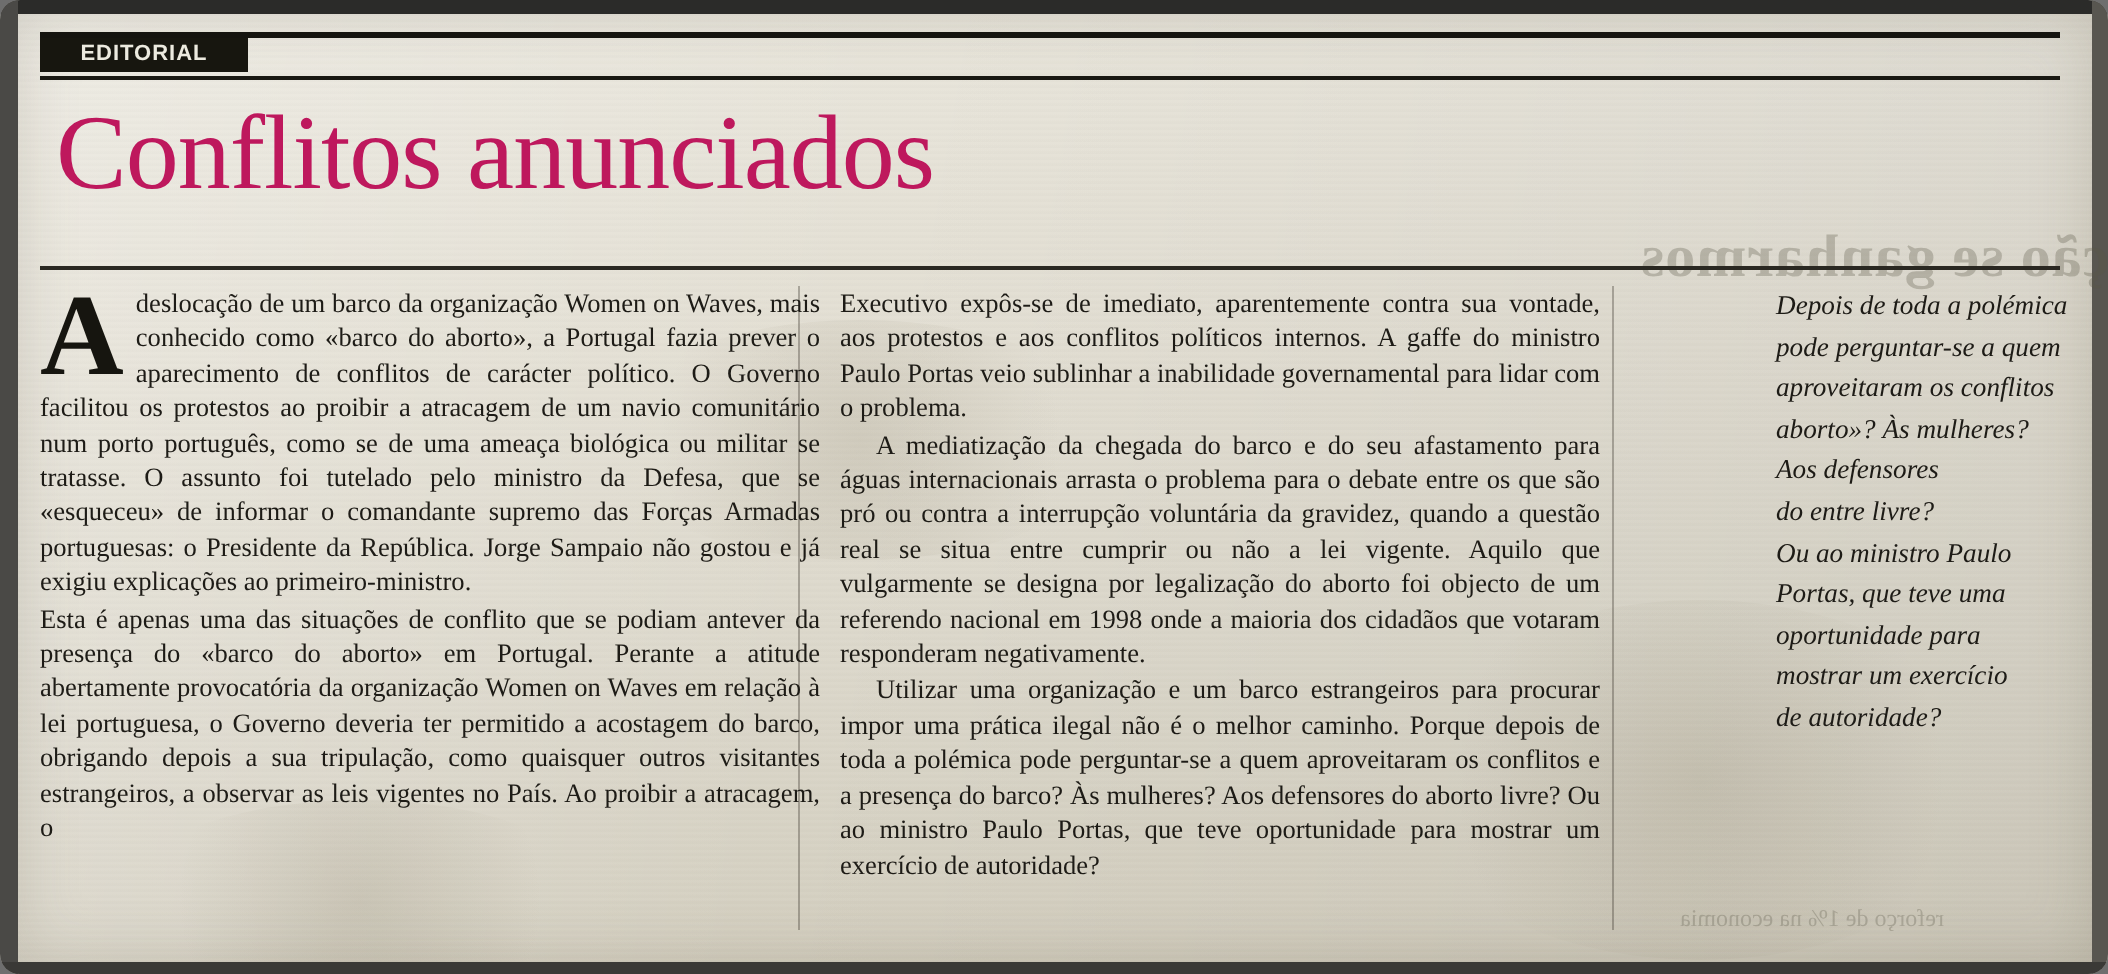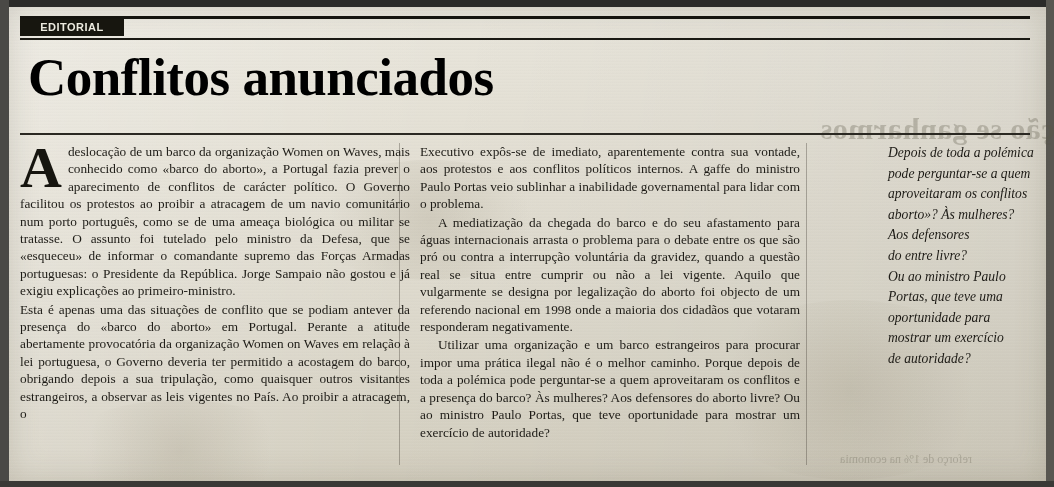--- a/index.html
+++ b/index.html
@@ -7,20 +7,21 @@
     padding: 0;
     background: #6e6e6e;
   }
   .page {
     position: relative;
     width: 1054px;
     height: 487px;
     overflow: hidden;
     background: #cfcabd;
     font-family: "Liberation Serif", serif;
+    border-radius: 10px;
   }
   
   .paper {
     position: absolute;
     left: 8px;
     top: 6px;
     width: 1038px;
     height: 476px;
     background:
       linear-gradient(100deg, rgba(255,255,255,0.25) 0%, rgba(255,255,255,0.0) 40%, rgba(0,0,0,0.05) 100%),
@@ -77,24 +78,24 @@
     position: absolute;
     left: 20px; top: 38px;
     width: 1010px; height: 2px;
     background: #1a1913;
   }
 
   .headline {
     position: absolute;
     left: 28px; top: 48px;
     font-family: "Liberation Serif", serif;
-    font-weight: bold;
+    font-weight: normal;
     font-size: 53px;
     letter-spacing: -0.5px;
-    color: #000000;
+    color: #be185d;
     line-height: 58px;
     white-space: nowrap;
   }
 
   
   .ghost {
     position: absolute;
     left: 820px; top: 112px;
     font-family: "Liberation Serif", serif;
     font-weight: bold;

